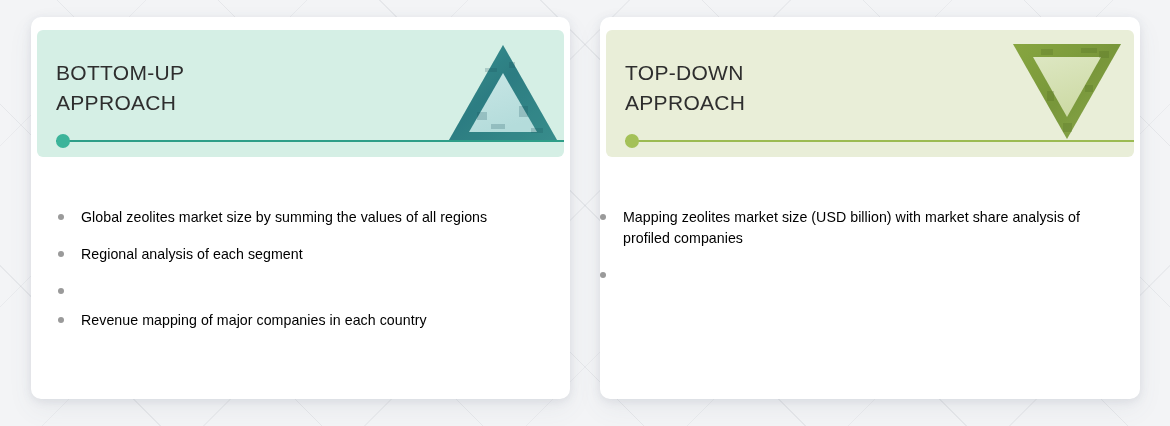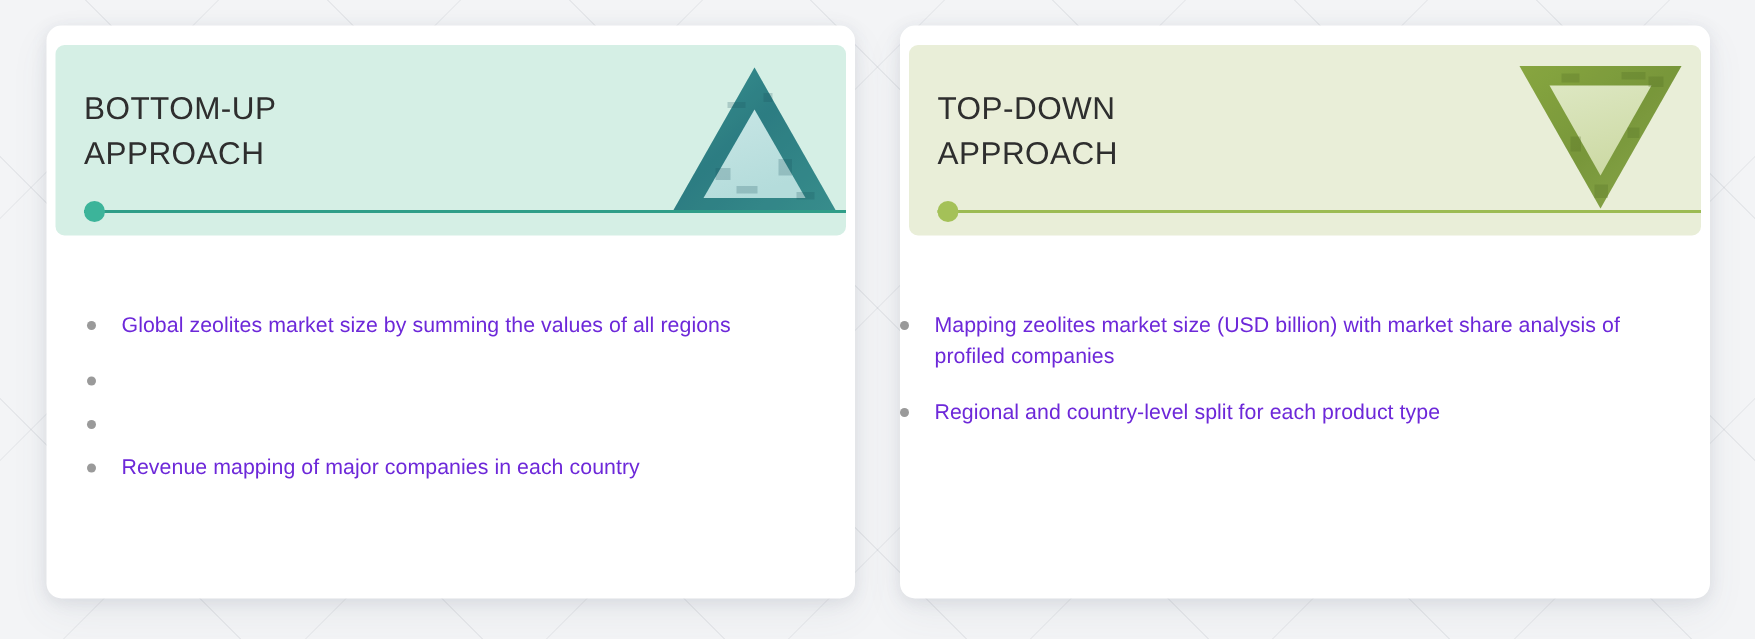--- a/index.html
+++ b/index.html
@@ -131,21 +131,21 @@
     width: 6px;
     height: 6px;
     border-radius: 50%;
     background: #9a9a9a;
     margin-top: 7px;
     margin-right: 17px;
   }
   .bullet-text {
     font-size: 14.2px;
     line-height: 21px;
-    color: #6d28d9;
+    color: #000000;
     letter-spacing: 0.05px;
   }
 </style>
 </head>
 <body>
 
 <div class="bg-pattern"></div>
 
 <div class="stage">
 
@@ -186,20 +186,21 @@
       <div class="accent-dot"></div>
     </div>
 
     <div class="bullets">
       <div class="bullet-row">
         <span class="bullet-dot"></span>
         <span class="bullet-text">Global zeolites market size by summing the values of all regions</span>
       </div>
       <div class="bullet-row">
         <span class="bullet-dot"></span>
+        <span class="bullet-text">Regional analysis of each segment</span>
       </div>
       <div class="bullet-row">
         <span class="bullet-dot"></span>
       </div>
       <div class="bullet-row">
         <span class="bullet-dot"></span>
         <span class="bullet-text">Revenue mapping of major companies in each country</span>
       </div>
     </div>
   </div>
@@ -241,18 +242,17 @@
       <div class="accent-dot"></div>
     </div>
 
     <div class="bullets">
       <div class="bullet-row">
         <span class="bullet-dot"></span>
         <span class="bullet-text">Mapping zeolites market size (USD billion) with market share analysis of profiled companies</span>
       </div>
       <div class="bullet-row">
         <span class="bullet-dot"></span>
-        <span class="bullet-text">Regional and country-level split for each product type</span>
       </div>
     </div>
   </div>
 
 </div>
 
 </body></html>

